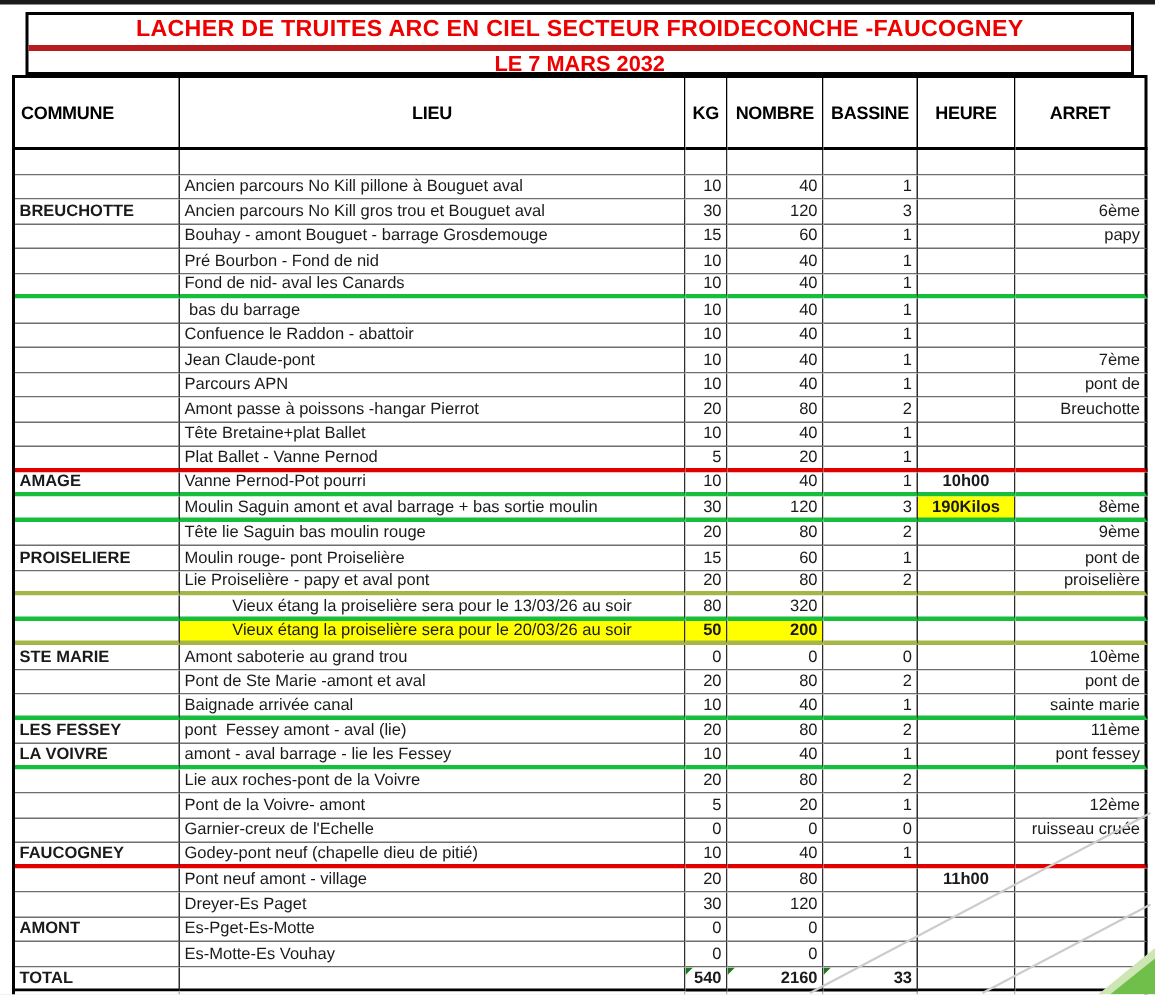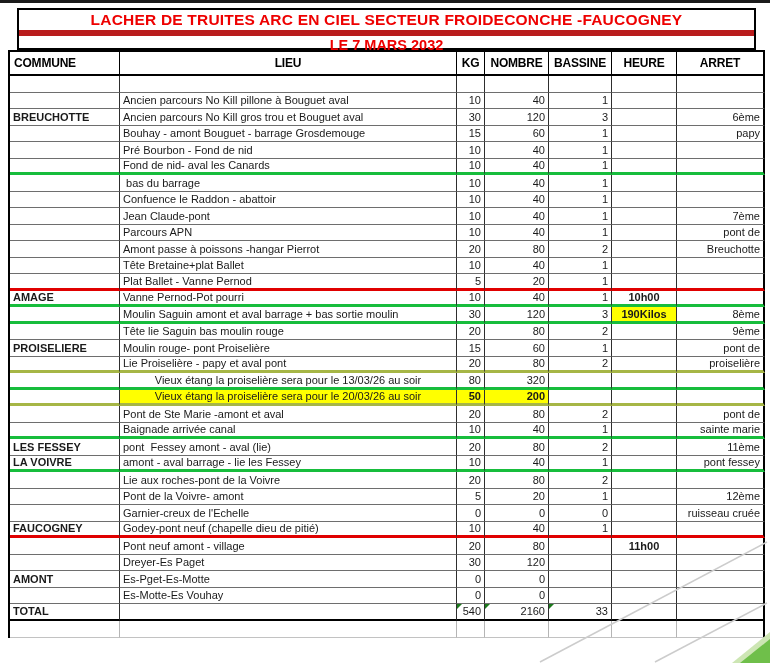--- a/index.html
+++ b/index.html
@@ -2,27 +2,27 @@
 <html style="--title_red: #ee0000; --sep_green: #17bd3c; --sep_olive: #a6b646; --sep_red: #e00000; --highlight_yellow: #ffff00; --announce_blue: #2b2bc4; --navy: #23238f; --dark_red: #9b1a1a; --total_red: #e00000; --corner_green: #1c7a1c; --triangle_green: #6fbf4a; --triangle_light: #cde6b4; --diag_gray: #cccccc;"><head>
 <meta charset="utf-8">
 <style>
   html,body{margin:0;padding:0;background:#e9e9e9;}
   #page{position:relative;width:770px;height:663px;background:#ffffff;overflow:hidden;
         font-family:"Liberation Sans",sans-serif;}
   .top-strip{position:absolute;left:0;top:0;width:770px;height:3px;background:#1b1b1b;}
   
   .title-box{position:absolute;left:17px;top:8px;width:739px;height:42px;border:2px solid #000;
              box-sizing:border-box;text-align:center;color:var(--title_red);font-weight:bold;}
-  .title-line1{height:20px;line-height:20px;border-bottom:6px solid #b91c1c;font-size:15.5px;letter-spacing:0.2px;}
+  .title-line1{height:20px;line-height:20px;border-bottom:4px solid #b91c1c;font-size:15.5px;letter-spacing:0.2px;}
   .title-line2{height:17px;line-height:18px;font-size:14.5px;}
   
   .sheet{position:absolute;left:8px;top:50px;}
   table.grid{border-collapse:separate;border-spacing:0;table-layout:fixed;
              border-left:2px solid #000;border-top:2px solid #000;}
-  table.grid th{height:17px;box-sizing:border-box;padding:4px 2px;background:#fff;
+  table.grid th{height:17px;box-sizing:border-box;padding:16px 2px;background:#fff;
                 border-right:1px solid #000;border-bottom:2px solid #000;
                 font-size:12px;font-weight:bold;letter-spacing:-0.2px;white-space:nowrap;overflow:hidden;}
   table.grid th.h-left{text-align:left;padding-left:4px;}
   table.grid td{height:16.5px;box-sizing:border-box;padding:0 3px;background:#fff;
                 border-right:1px solid #2e2e2e;border-bottom:1px solid #6e6e6e;
                 font-size:11px;color:#1a1a1a;white-space:pre;overflow:hidden;}
   table.grid td:last-child, table.grid th:last-child{border-right:2px solid #000;}
   td.commune{font-weight:bold;font-size:11.5px;padding-left:4px;}
   td.lieu{padding-left:4px;}
   td.num{text-align:right;padding-right:5px;}
@@ -31,21 +31,21 @@
   tr.sep-green td{border-bottom:3px solid var(--sep_green);}
   tr.sep-olive td{border-bottom:3px solid var(--sep_olive);}
   tr.sep-red td{border-bottom:3px solid var(--sep_red);}
   tr.total-row td{border-bottom:2px solid #000;}
   tr.partial-row td{height:17px;border-right:1px solid #b5b5b5;border-bottom:1px solid #c2c2c2;}
   .bg-yellow{background:var(--highlight_yellow) !important;}
   .ann{text-align:center;font-weight:bold;font-size:10.8px;}
   .txt-blue{color:var(--announce_blue);font-weight:normal;}
   .txt-navy{color:var(--navy);font-weight:bold;}
   .txt-darkred{color:var(--dark_red);font-weight:bold;}
-  .txt-red{color:var(--total_red);font-weight:normal;}
+  .txt-red{color:var(--total_red);font-weight:bold;}
   .small{font-size:9px;}
   .corner{position:relative;}
   .corner::before{content:"";position:absolute;top:0;left:0;width:0;height:0;
                   border-top:5px solid var(--corner_green);border-right:5px solid transparent;}
   .overlay{position:absolute;left:0;top:0;width:770px;height:663px;pointer-events:none;}
   .overlay .diag{stroke:var(--diag_gray);stroke-width:1.5;}
   .overlay .tri-outer{fill:var(--triangle_light);}
   .overlay .tri{fill:var(--triangle_green);}
 </style>
 </head>
@@ -256,20 +256,29 @@
           <tr class="sep-olive">
             <td class="commune"></td>
             <td class="lieu ann txt-blue bg-yellow">Vieux étang la proiselière sera pour le 20/03/26 au soir</td>
             <td class="num txt-navy bg-yellow">50</td>
             <td class="num txt-darkred bg-yellow">200</td>
             <td class="num"></td>
             <td class="heure"></td>
             <td class="arret"></td>
           </tr>
           <tr>
+            <td class="commune">STE MARIE</td>
+            <td class="lieu">Amont saboterie au grand trou</td>
+            <td class="num">0</td>
+            <td class="num">0</td>
+            <td class="num">0</td>
+            <td class="heure"></td>
+            <td class="arret">10ème</td>
+          </tr>
+          <tr>
             <td class="commune"></td>
             <td class="lieu">Pont de Ste Marie -amont et aval</td>
             <td class="num">20</td>
             <td class="num">80</td>
             <td class="num">2</td>
             <td class="heure"></td>
             <td class="arret">pont de</td>
           </tr>
           <tr class="sep-green">
             <td class="commune"></td>

